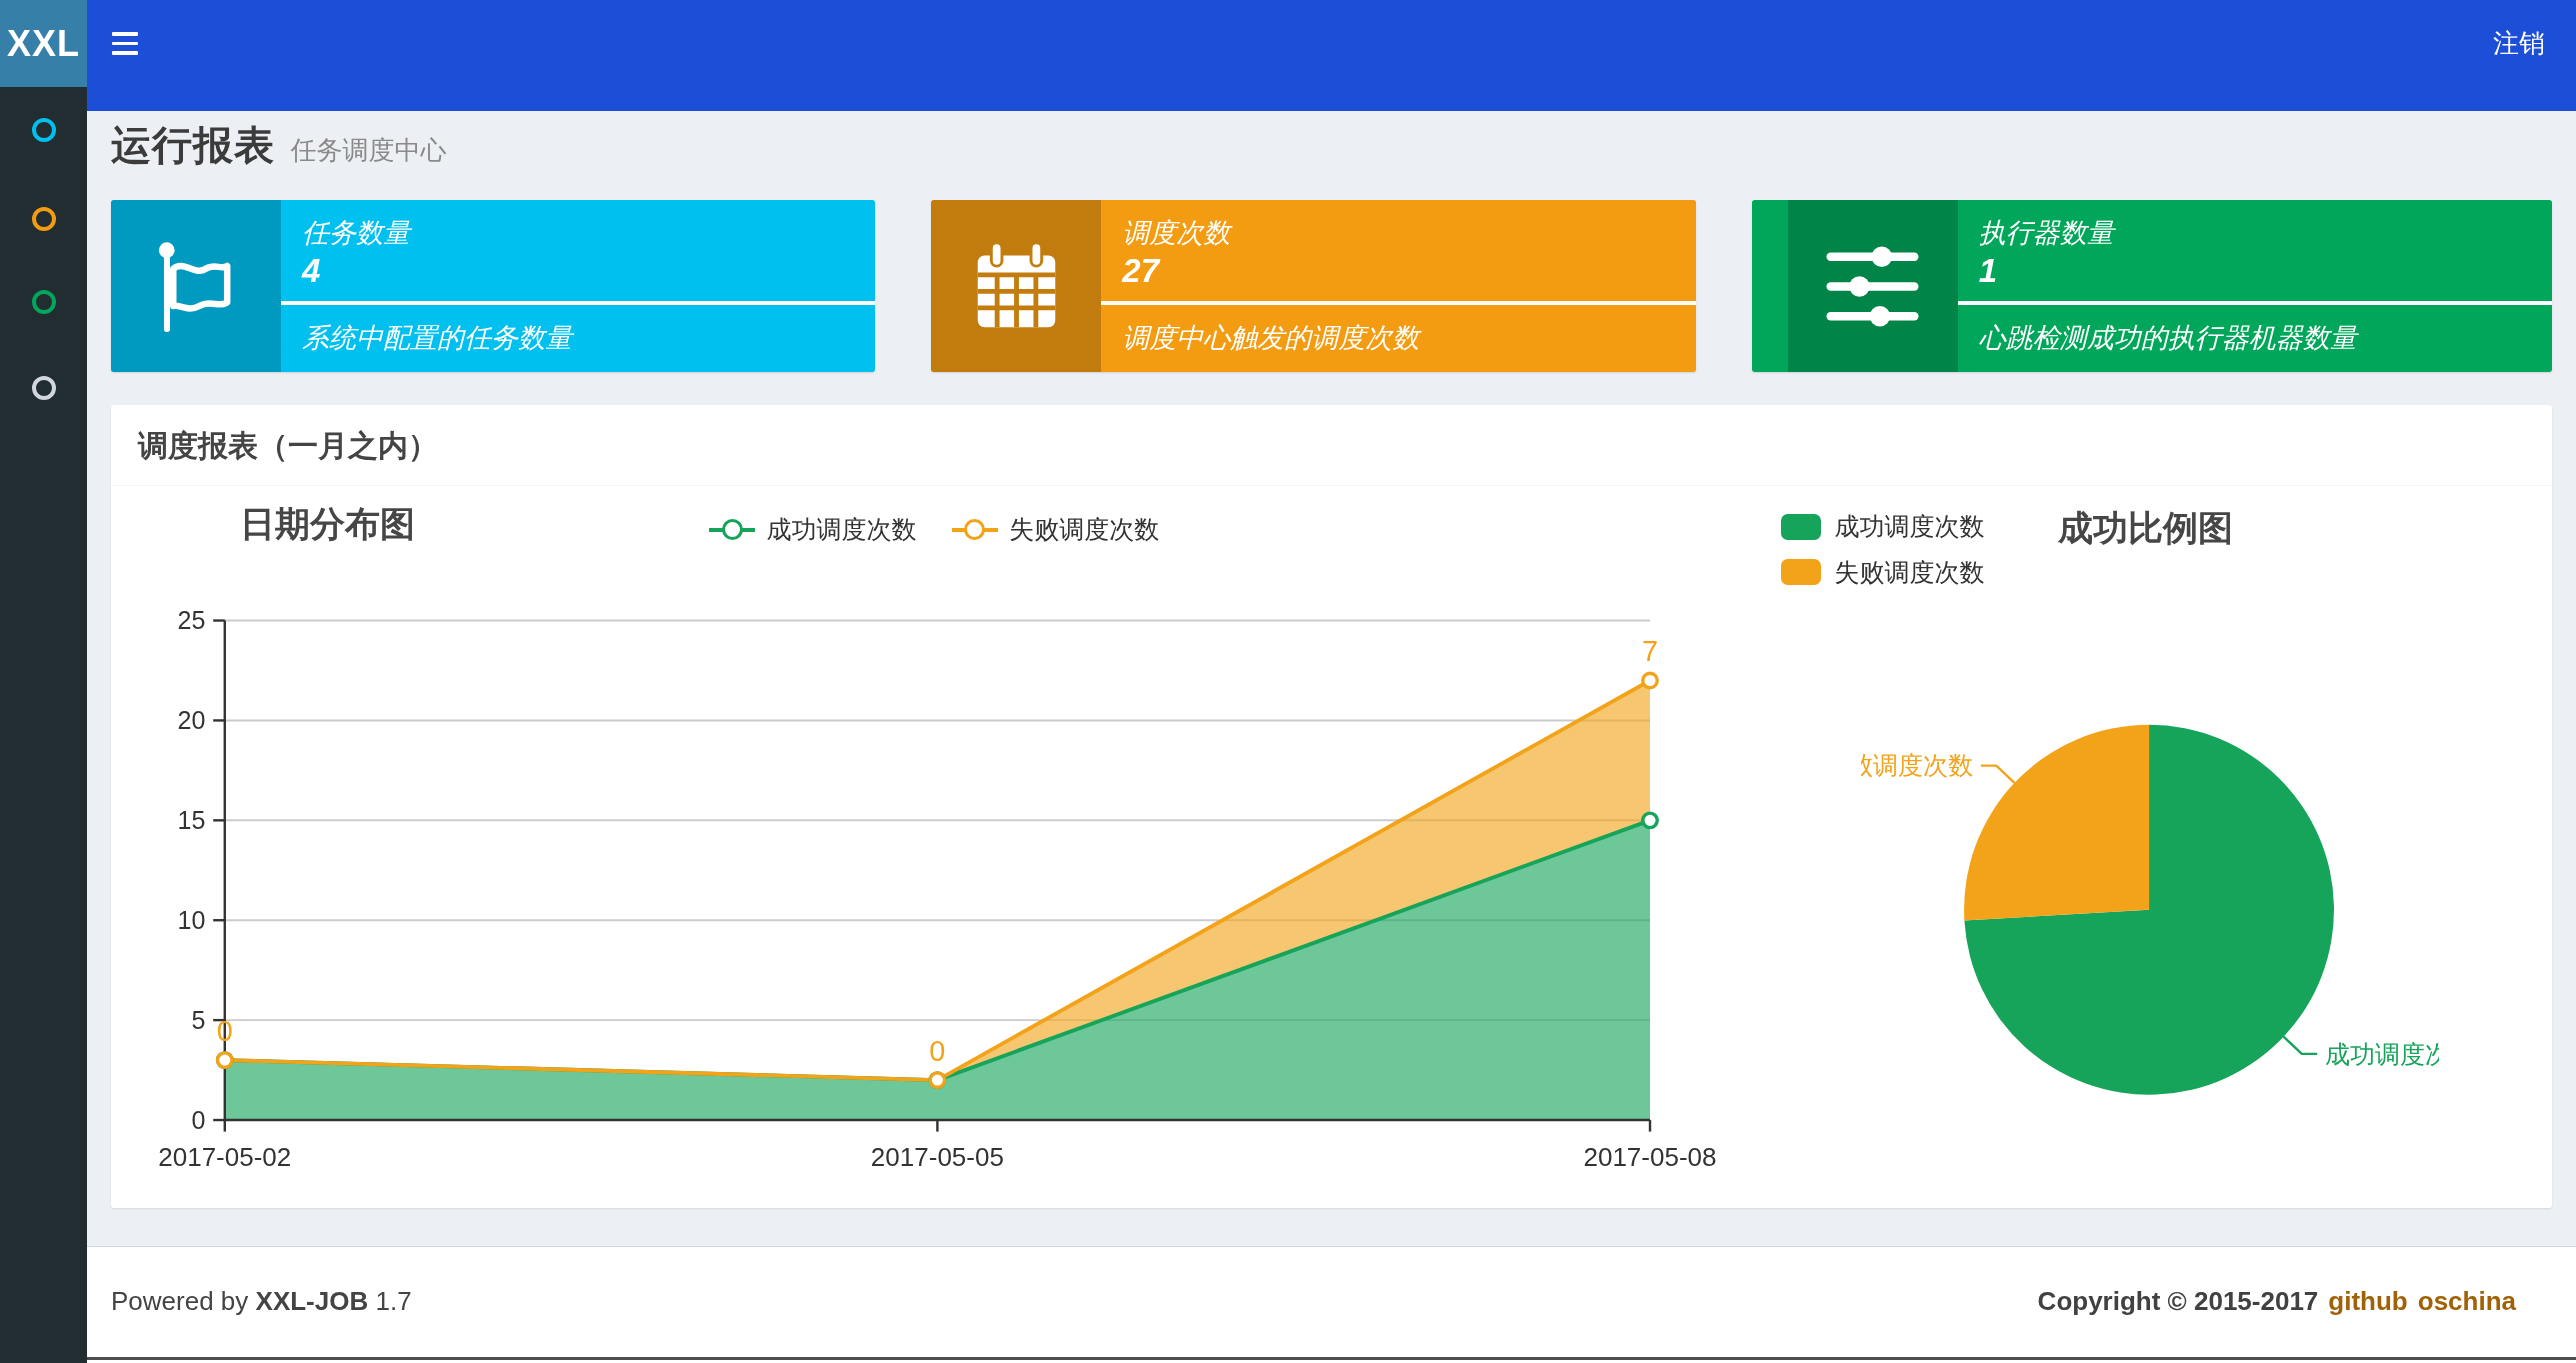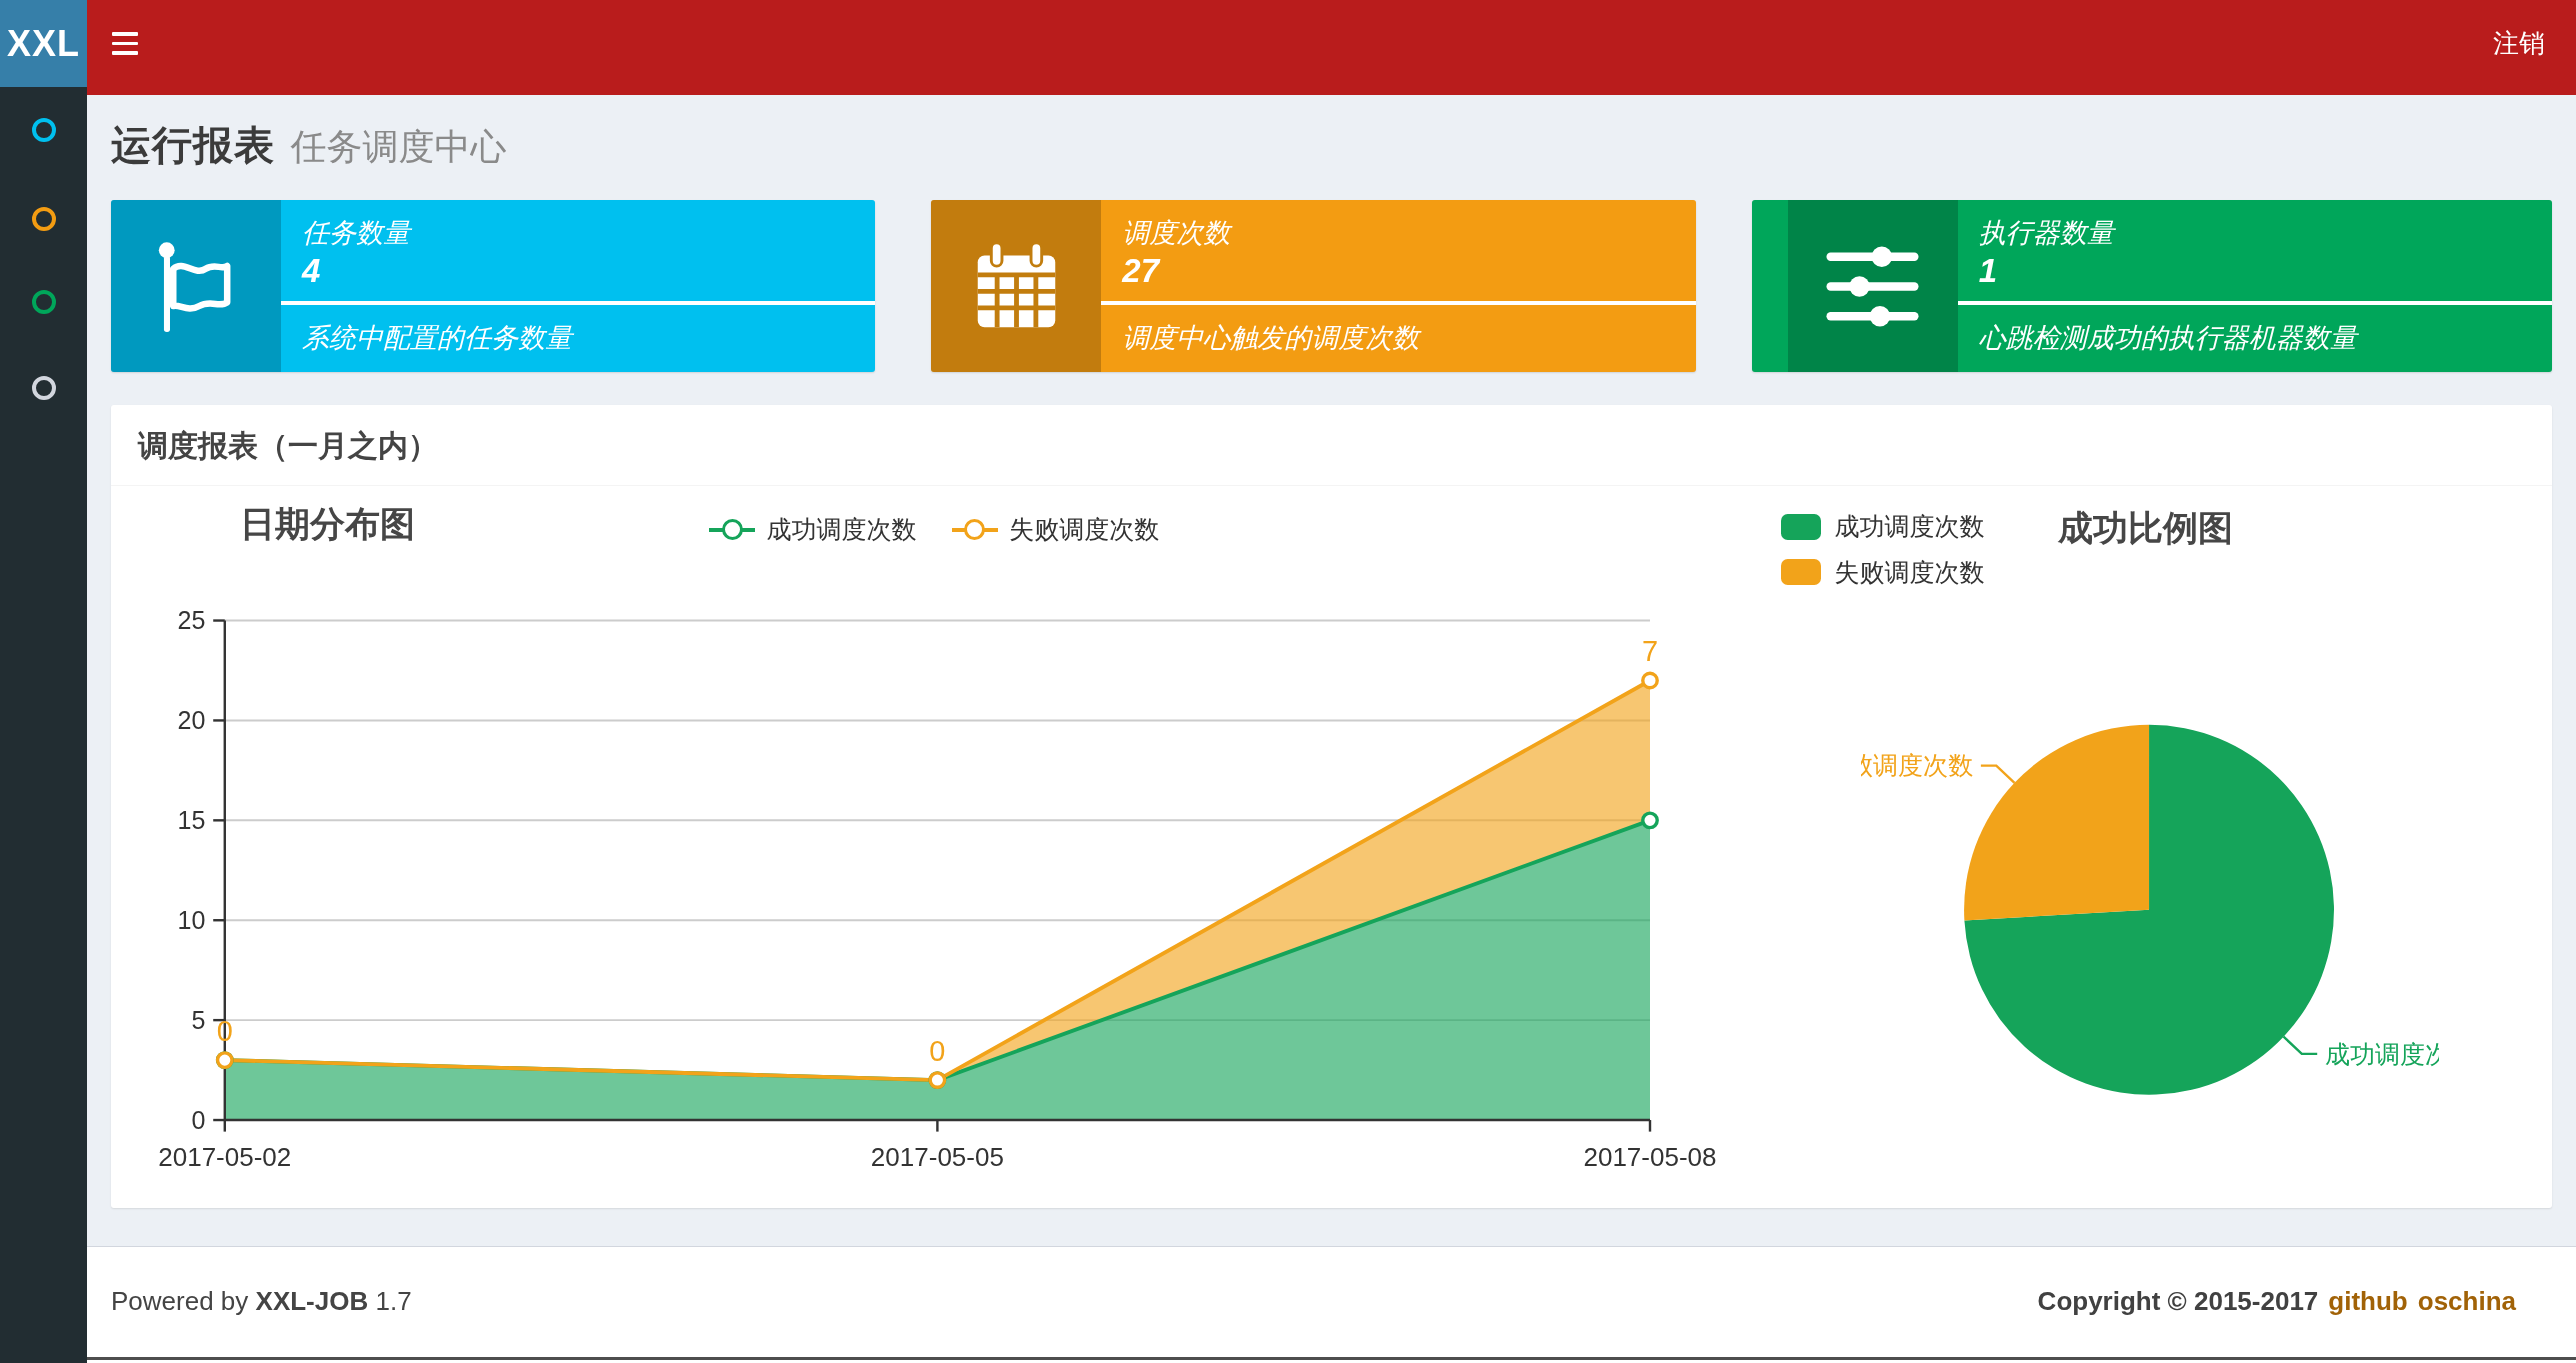--- a/index.html
+++ b/index.html
@@ -6,36 +6,36 @@
   html,body { width:2576px; height:1363px; }
   body { font-family:"Liberation Sans","DejaVu Sans",sans-serif; background:#ecf0f5; position:relative; overflow:hidden; }
   .screen { position:absolute; inset:0; width:2576px; height:1363px; background:#ecf0f5; }
 
   
   .topbar { position:absolute; left:0; top:0; width:2576px; height:87px; }
   .logo { position:absolute; left:0; top:0; width:87px; height:87px; background:#367fa9; color:#fff;
           display:flex; align-items:center; justify-content:center; font-size:36px; letter-spacing:1px; }
   .logo b { font-weight:bold; }
   .logo span { font-weight:700; }
-  .navbar { position:absolute; left:87px; top:0; right:0; height:95px; background:#b91c1c; }
+  .navbar { position:absolute; left:87px; top:0; right:0; height:111px; background:#1d4ed8; }
   .hamburger { position:absolute; left:0; top:0; width:75px; height:87px; display:flex; flex-direction:column;
                justify-content:center; align-items:center; gap:5.8px; cursor:pointer; }
   .hamburger i { display:block; width:26px; height:3.9px; background:#fff; border-radius:1px; }
   .logout { position:absolute; right:31px; top:0; height:87px; display:flex; align-items:center;
             color:#fff; font-size:26px; cursor:pointer; }
 
   
   .sidebar { position:absolute; left:0; top:87px; width:87px; bottom:0; background:#222d32; }
   .side-item { position:absolute; left:0; width:87px; height:71px; display:flex; align-items:center; justify-content:center; cursor:pointer; }
   .ring { width:24px; height:24px; border-radius:50%; border:4.3px solid #d2d6de; }
 
   
   .page-header { position:absolute; left:111px; top:118px; }
   .page-header h1 { display:inline; font-size:40px; font-weight:bold; color:#3b3b3b; letter-spacing:1px; }
-  .page-header .sub { font-size:36px; color:#8a8a8a; margin-left:15.4px; font-weight:normal; }
+  .page-header .sub { font-size:26px; color:#8a8a8a; margin-left:15.4px; font-weight:normal; }
 
   
   .stats { position:absolute; left:111px; top:200px; width:2441px; display:flex; gap:56px; }
   .small-box { flex:1; height:172px; border-radius:2.9px; display:flex; color:#fff; box-shadow:0 1px 1.9px rgba(0,0,0,0.12); overflow:hidden;font-style:italic; }
   .bg-aqua   { background:#00c0ef; }
   .bg-yellow { background:#f39c12; }
   .bg-green  { background:#00a65a;padding-left:36px; }
   .icon-box { width:170px; flex:none; background:rgba(0,0,0,0.2); display:flex; align-items:center; justify-content:center; }
   .icon-box svg { width:93px; height:93px; }
   .sb-body { flex:1; position:relative; }

